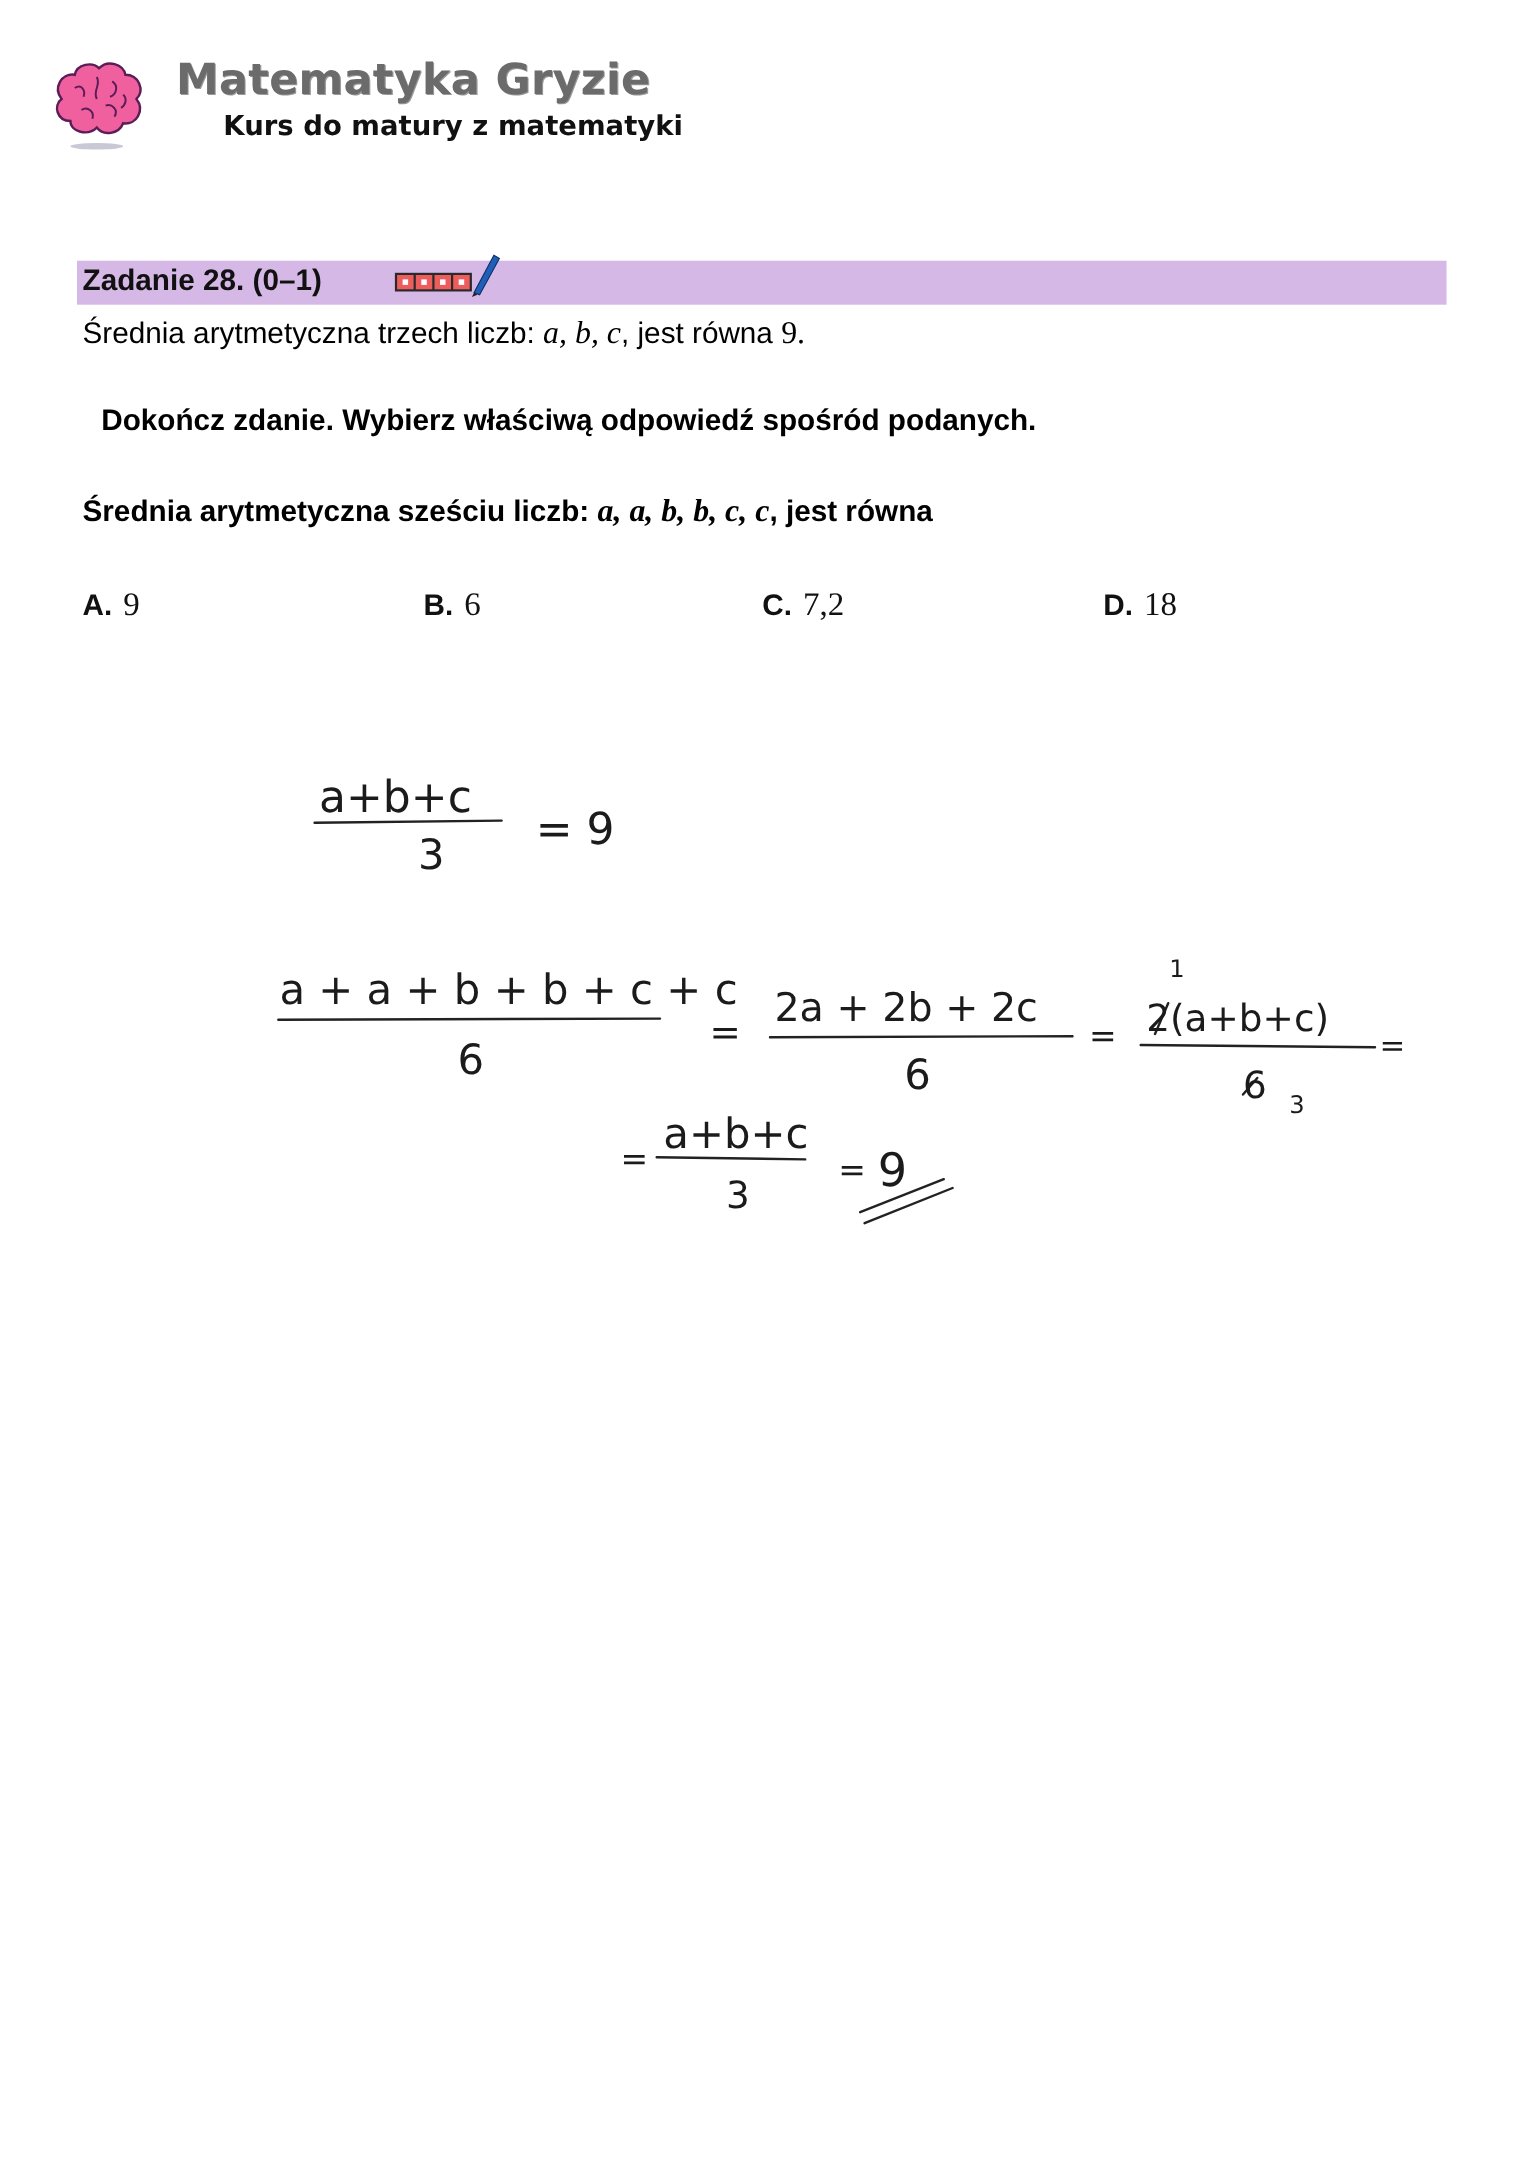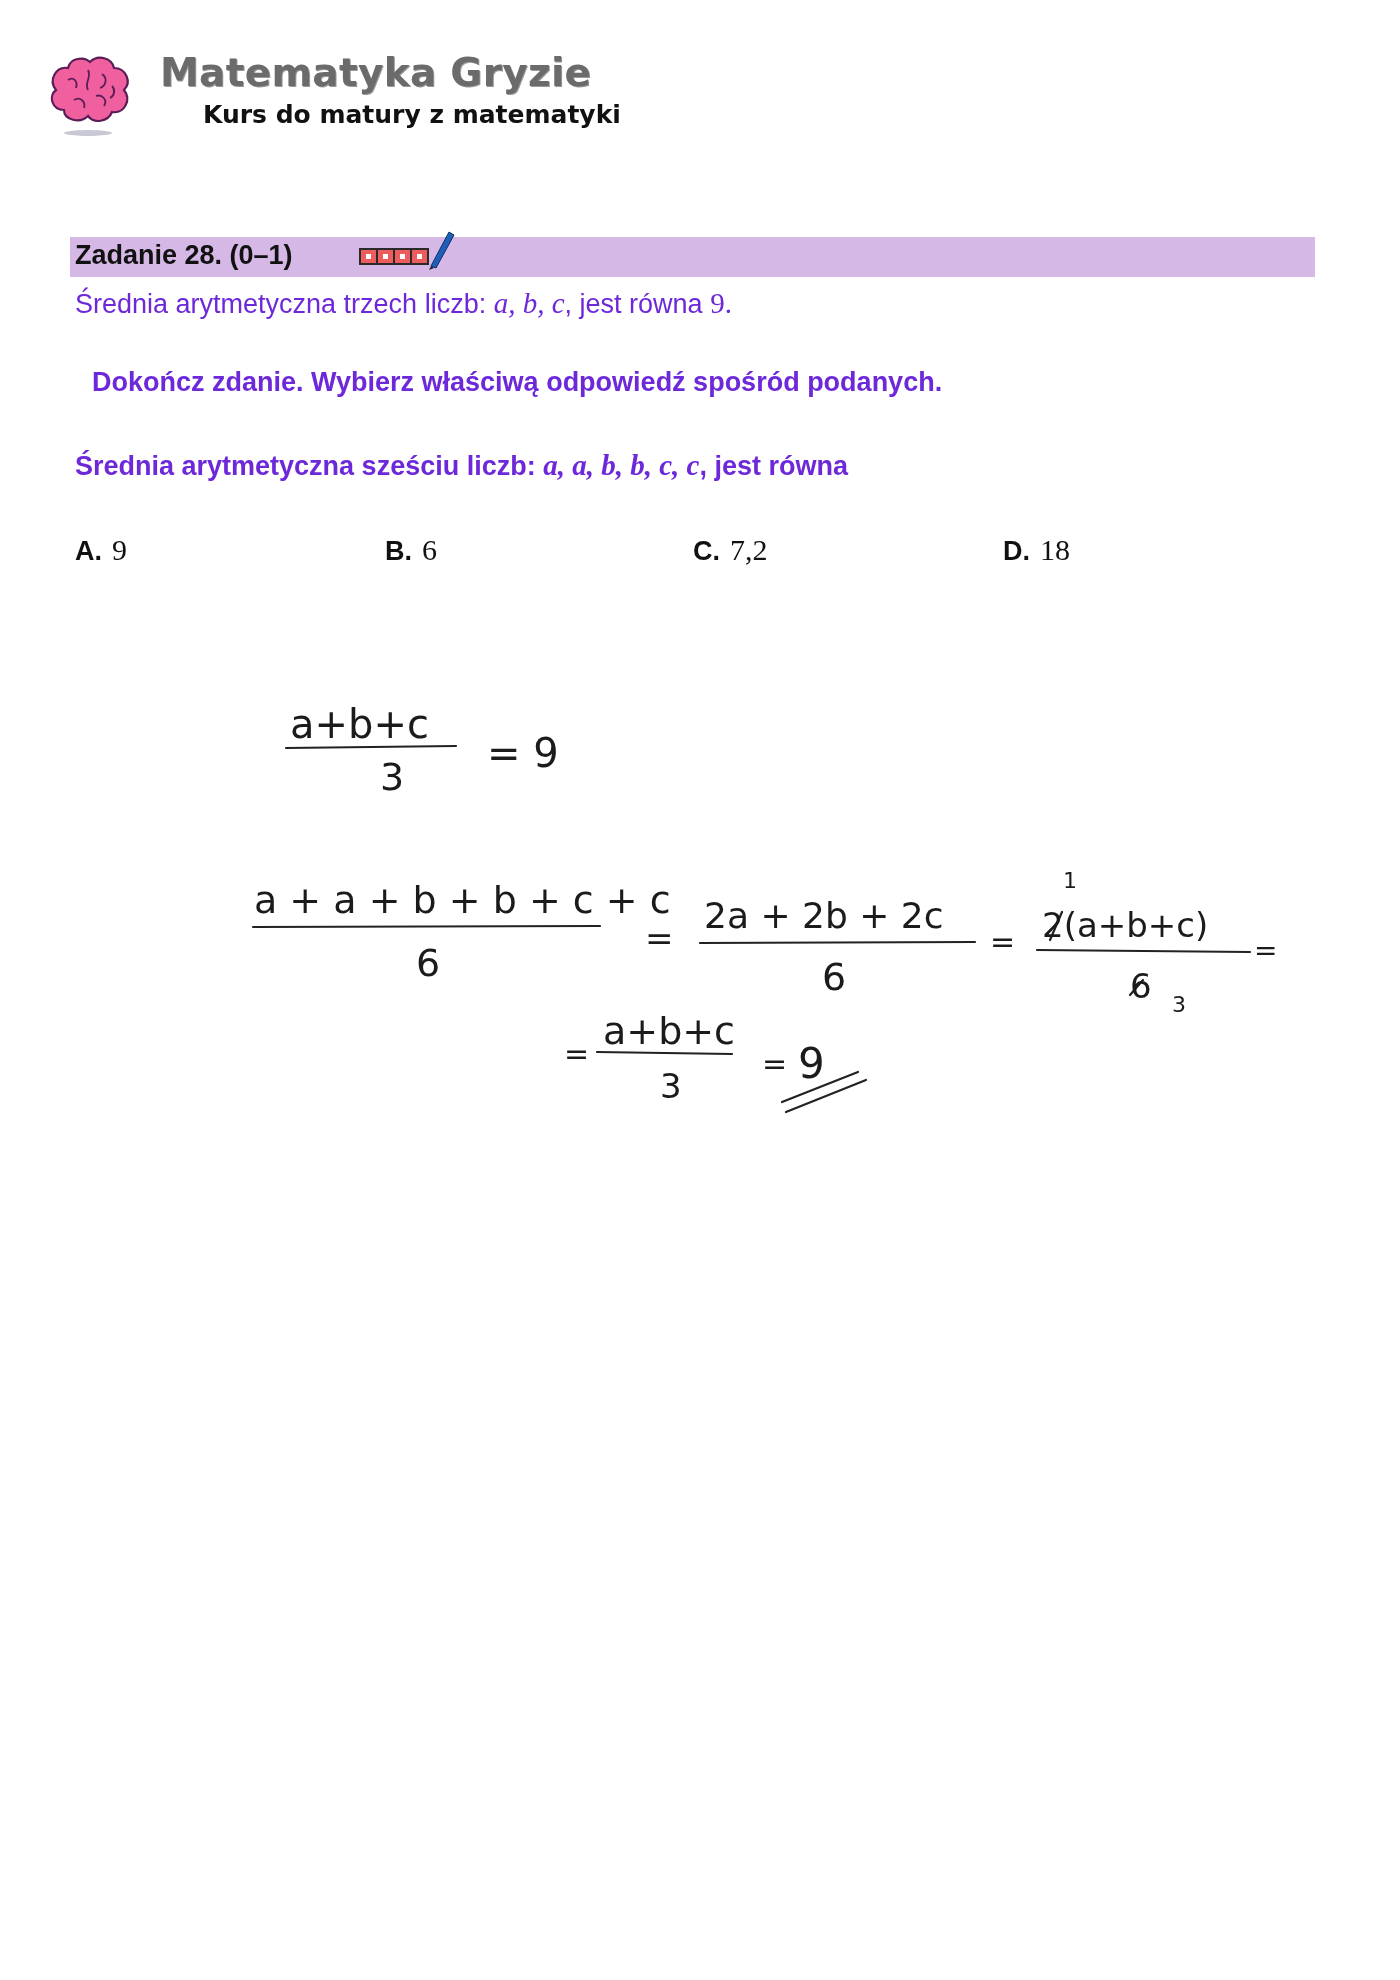--- a/index.html
+++ b/index.html
@@ -8,21 +8,21 @@
   .abs { position: absolute; }
   .logo-brain { left: 44px; top: 50px; width: 88px; height: 90px; }
   .brand-title { left: 160px; top: 50px; font-family: "DejaVu Sans", sans-serif; font-weight: bold;
                  font-size: 39px; color: #6b6b6b; letter-spacing: 0.3px;
                  text-shadow: 1px 1px 0 #9a9a9a; }
   .brand-sub { left: 179px; top: 100px; font-family: "DejaVu Sans", sans-serif; font-weight: bold;
                font-size: 25px; color: #111; margin-left: 24px; }
   .task-bar { left: 70px; top: 237px; width: 1245px; height: 40px; background: #d5b8e6; }
   .task-title { left: 75px; top: 240px; font-weight: bold; font-size: 27px; color: #111; }
   .difficulty { left: 357px; top: 226px; width: 100px; height: 44px; }
-  .line { left: 75px; font-size: 27px; color: #6d28d9; white-space: nowrap; }
+  .line { left: 75px; font-size: 27px; color: #000000; white-space: nowrap; }
   .line .m { font-family: "Liberation Serif", serif; font-style: italic; font-size: 29px; }
   .line .n { font-family: "Liberation Serif", serif; font-size: 29px; }
   .bold { font-weight: bold; margin-left: 17px; }
   .answer { top: 533px; font-size: 27px; white-space: nowrap; }
   .answer .lbl { font-weight: bold; }
   .answer .val { font-family: "Liberation Serif", serif; font-size: 30px; margin-left: 10px; }
   .hand { left: 0; top: 0; width: 1400px; height: 1980px; }
   .hand text { font-family: "DejaVu Sans", sans-serif; fill: #1b1b1b; }
 </style>
 </head>

